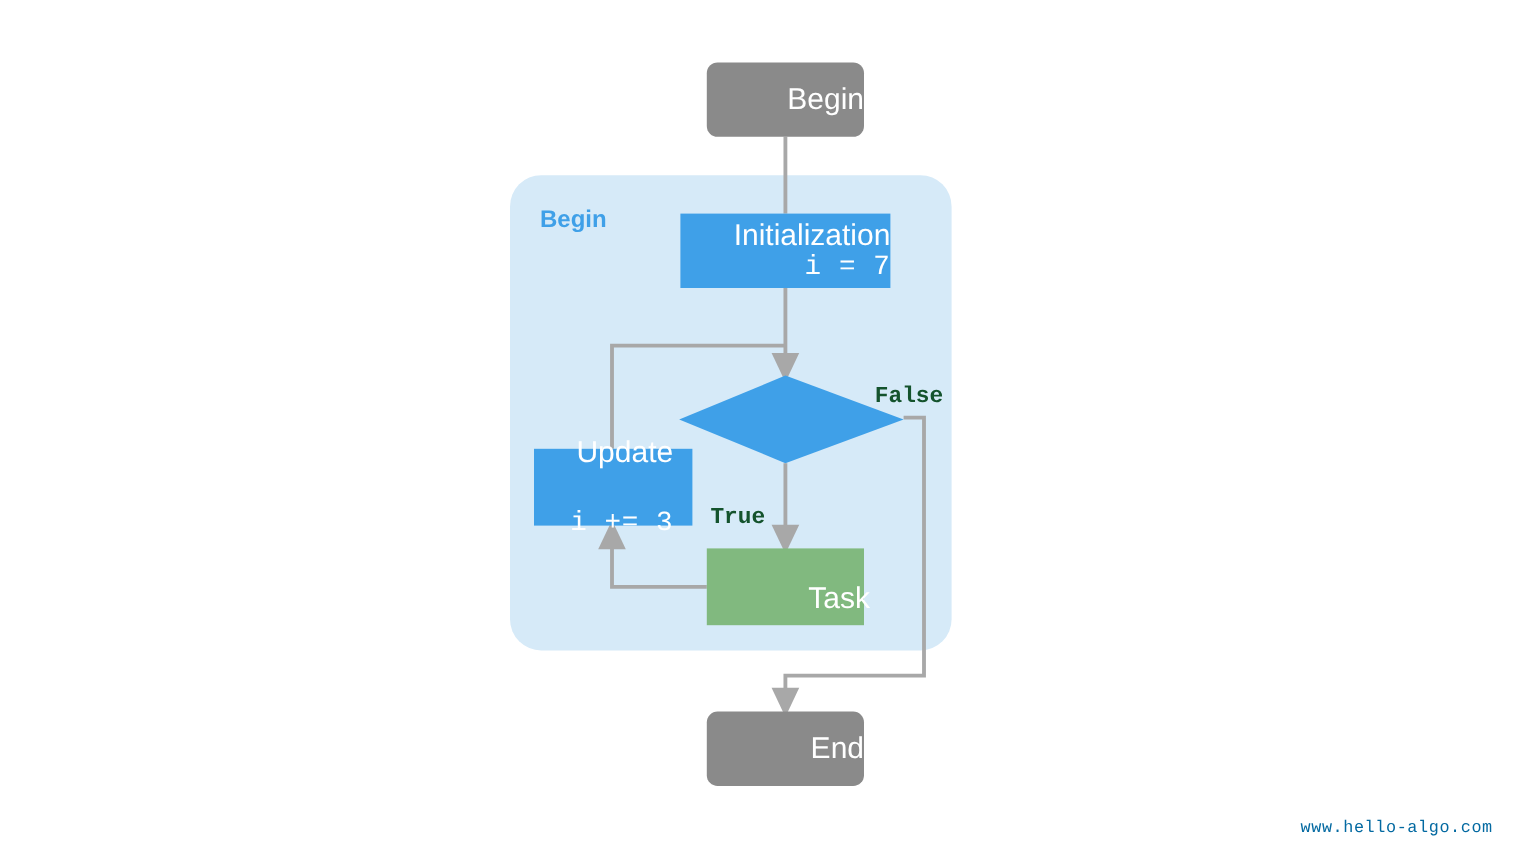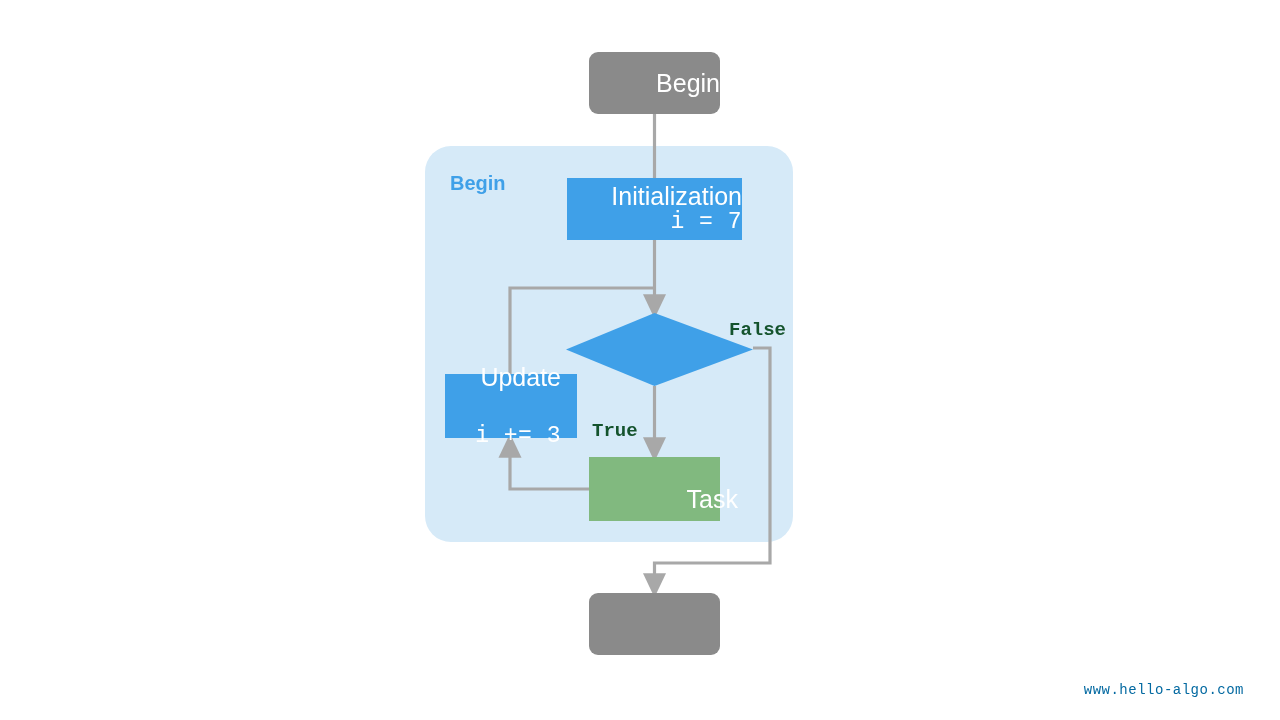--- a/index.html
+++ b/index.html
@@ -78,21 +78,21 @@
     font-size: 14px;
     color: #0369a1;
     letter-spacing: 0.5px;
     white-space: nowrap;
   }
   
   #node-begin-text   { left: 589px; top: 52px;  width: 131px; height: 62px; }
   #node-init-text    { left: 567px; top: 178px; width: 175px; height: 62px; }
   #node-cond-text    { left: 565px; top: 314px; width: 188px; height: 72px; }
   #node-update-text  { left: 445px; top: 374px; width: 116px; height: 64px; gap: 33px; }
-  #node-task-text    { left: 573px; top: 457px; width: 131px; height: 84px; padding-left: 34px; }
+  #node-task-text    { left: 560px; top: 457px; width: 131px; height: 84px; padding-left: 34px; }
   #node-end-text     { left: 589px; top: 593px; width: 131px; height: 62px; }
 </style>
 </head>
 <body>
 
 <div id="diagram-root">
 
   <svg class="svg-layer" viewBox="0 0 1280 720">
     <defs>
       <marker id="arrowhead" markerWidth="9" markerHeight="9" refX="4.6" refY="4.5" orient="auto" markerUnits="strokeWidth">
@@ -139,20 +139,23 @@
 
   <div class="node-text" id="node-update-text">
     <span class="label-main">Update</span>
     <span class="label-code">i += 3</span>
   </div>
 
   <div class="node-text" id="node-task-text">
     <span class="label-main">Task</span>
   </div>
 
+  <div class="node-text" id="node-end-text">
+    <span class="label-main">End</span>
+  </div>
 
   <div class="edge-label" style="left:592px; top:392px;margin-top:28px;">True</div>
 
   <div class="edge-label" style="left:729px; top:319px;">False</div>
 
   <div class="watermark">www.hello-algo.com</div>
 
 </div>
 
 </body></html>

